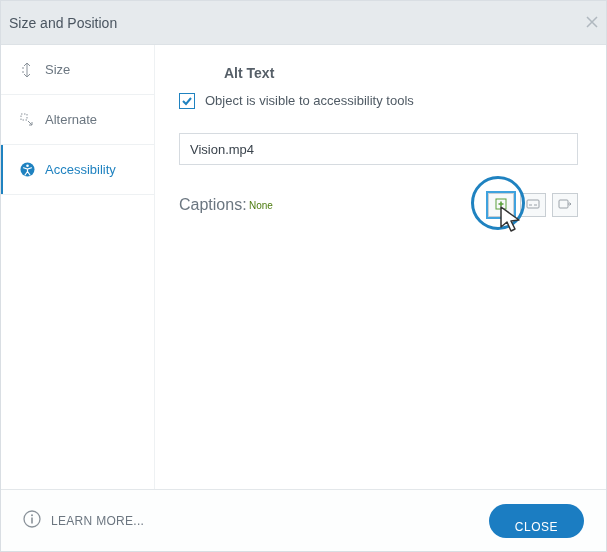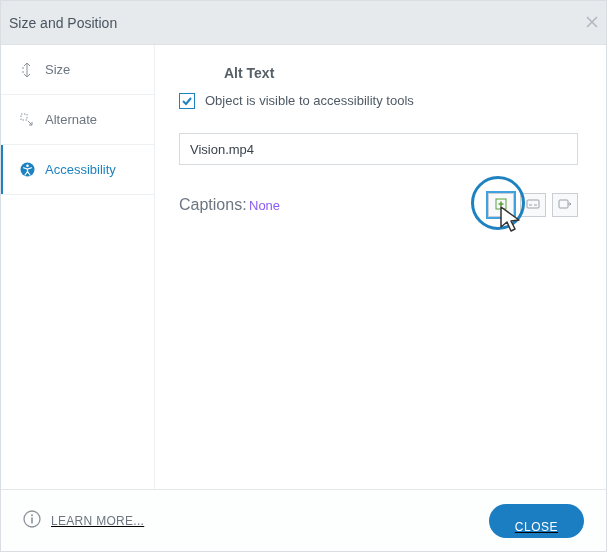--- a/index.html
+++ b/index.html
@@ -108,21 +108,21 @@
     font-family: inherit;
   }
   .cc-section { margin-top: 28px; }
   .cc-row {
     display: flex;
     align-items: center;
     margin-top: 16px;
     position: relative;
   }
   .cc-label { font-size: 16px; color: #6b7680; width: 70px; }
-  .cc-value { font-size: 13px; color: #8b5cf6; }
+  .cc-value { font-size: 10px; color: #4d7c0f; }
   .cc-buttons {
     margin-left: auto;
     display: flex;
     gap: 6px;
     position: relative;
   }
   .cc-btn {
     width: 26px; height: 24px;
     border: 1px solid #c8ced3;
     background: #f7f9fa;
@@ -150,21 +150,20 @@
     top: 12px;
     pointer-events: none;
   }
   .footer {
     height: 62px;
     border-top: 1px solid #e3e7ea;
     background: #fdfefe;
     display: flex;
     align-items: center;
     padding: 0 22px;
-    text-decoration: underline;
   }
   .learn-more {
     display: flex;
     align-items: center;
     gap: 10px;
     color: #6c7680;
     font-size: 12px;
     letter-spacing: 0.3px;
     cursor: pointer;
   }

